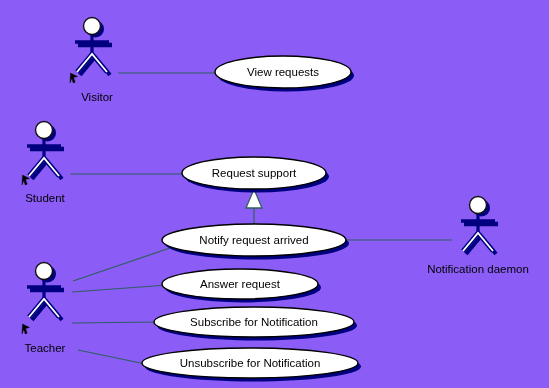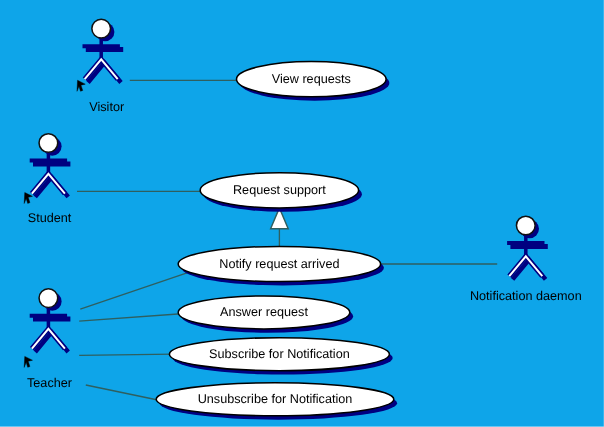--- a/index.html
+++ b/index.html
@@ -5,21 +5,21 @@
 <style>
   html, body {
     margin: 0;
     padding: 0;
     background: #ffffff;
   }
   #diagram-canvas {
     position: relative;
     width: 549px;
     height: 388px;
-    background: #0ea5e9;
+    background: #8b5cf6;
     overflow: hidden;
     font-family: "Liberation Sans", sans-serif;
   }
   #diagram-svg {
     position: absolute;
     left: 0;
     top: 0;
     width: 549px;
     height: 388px;
   }

